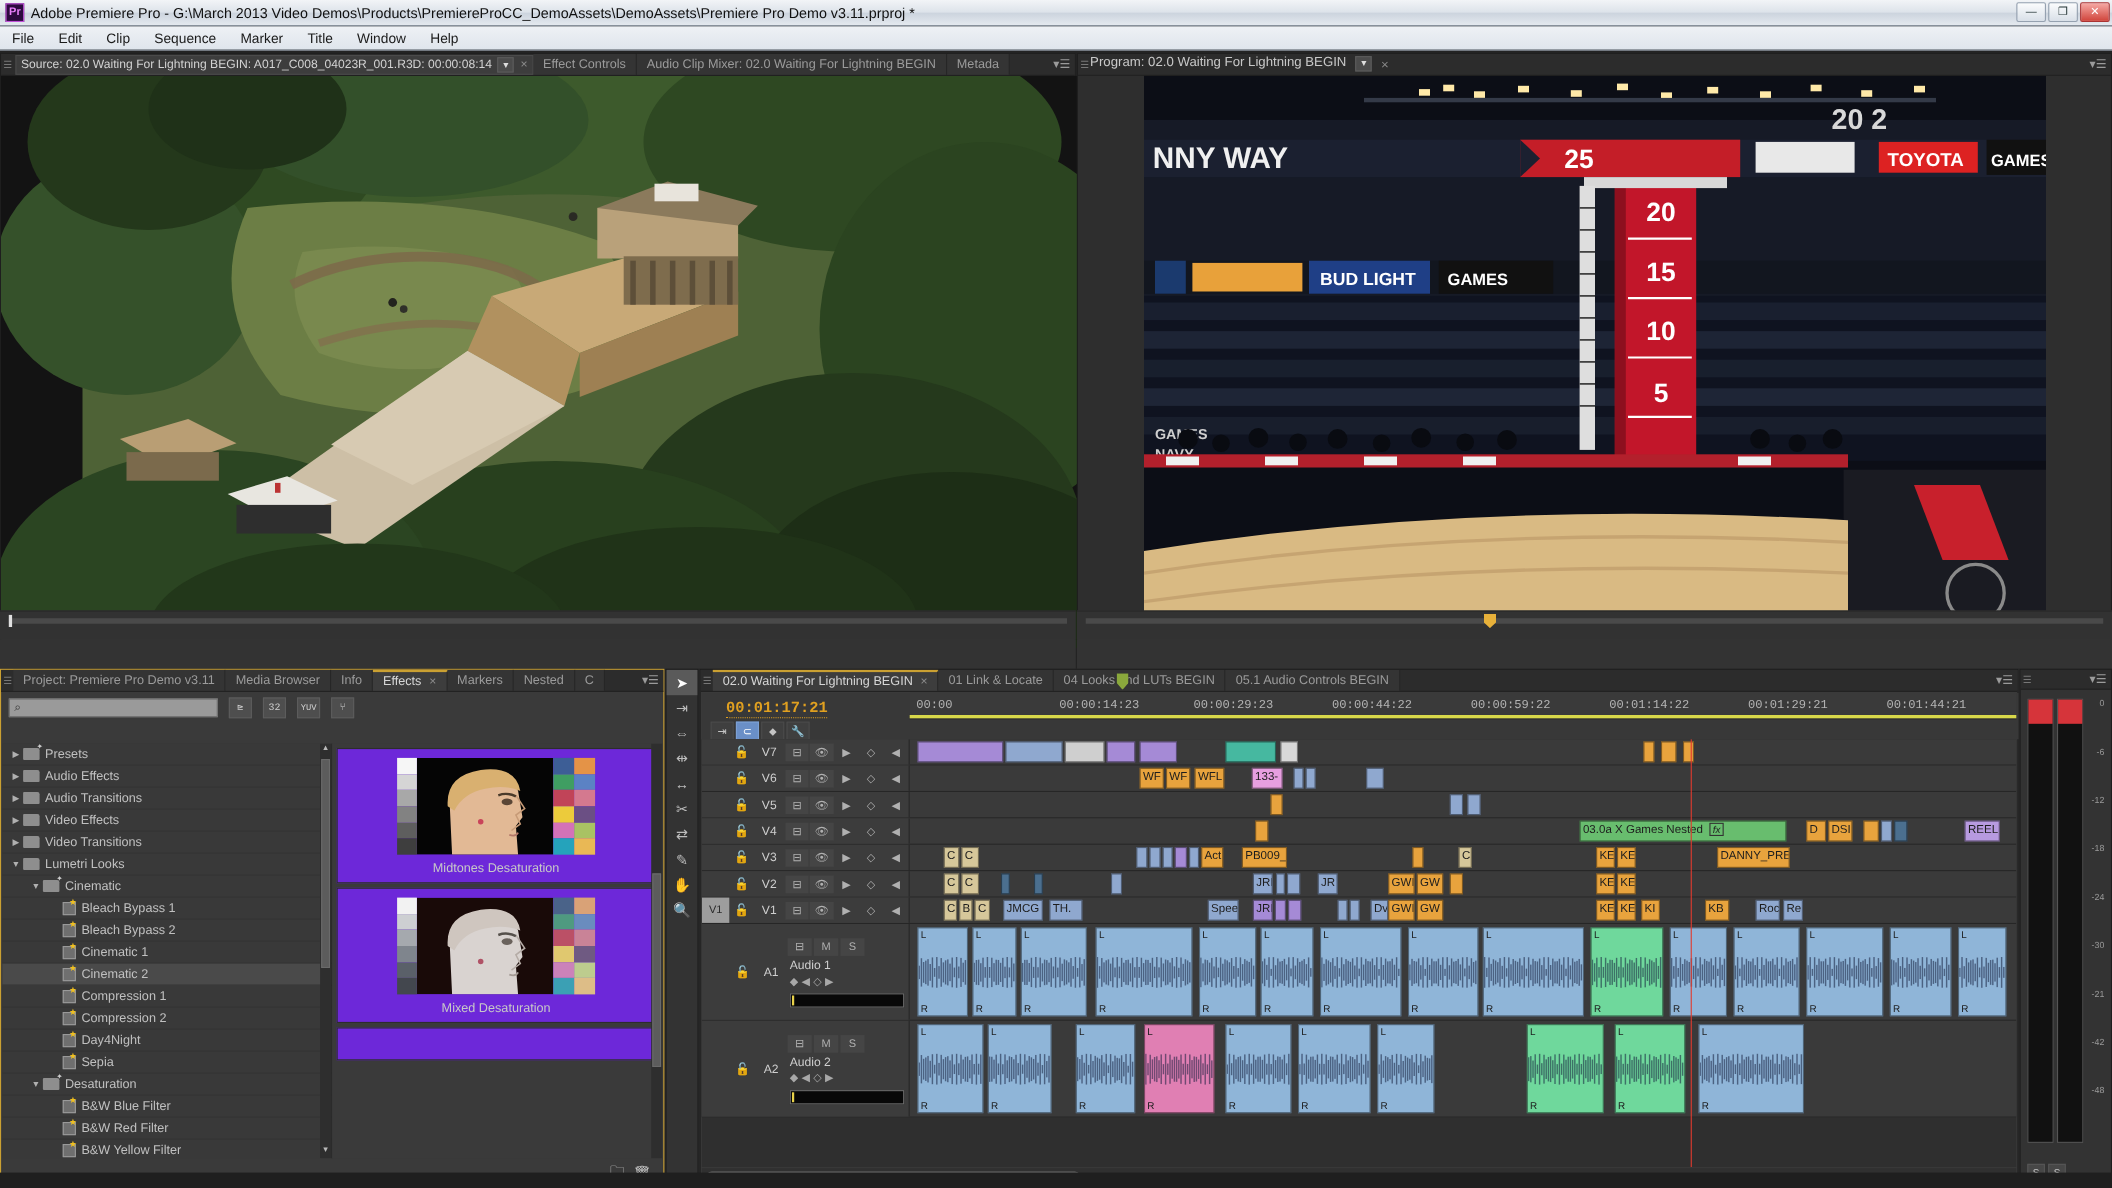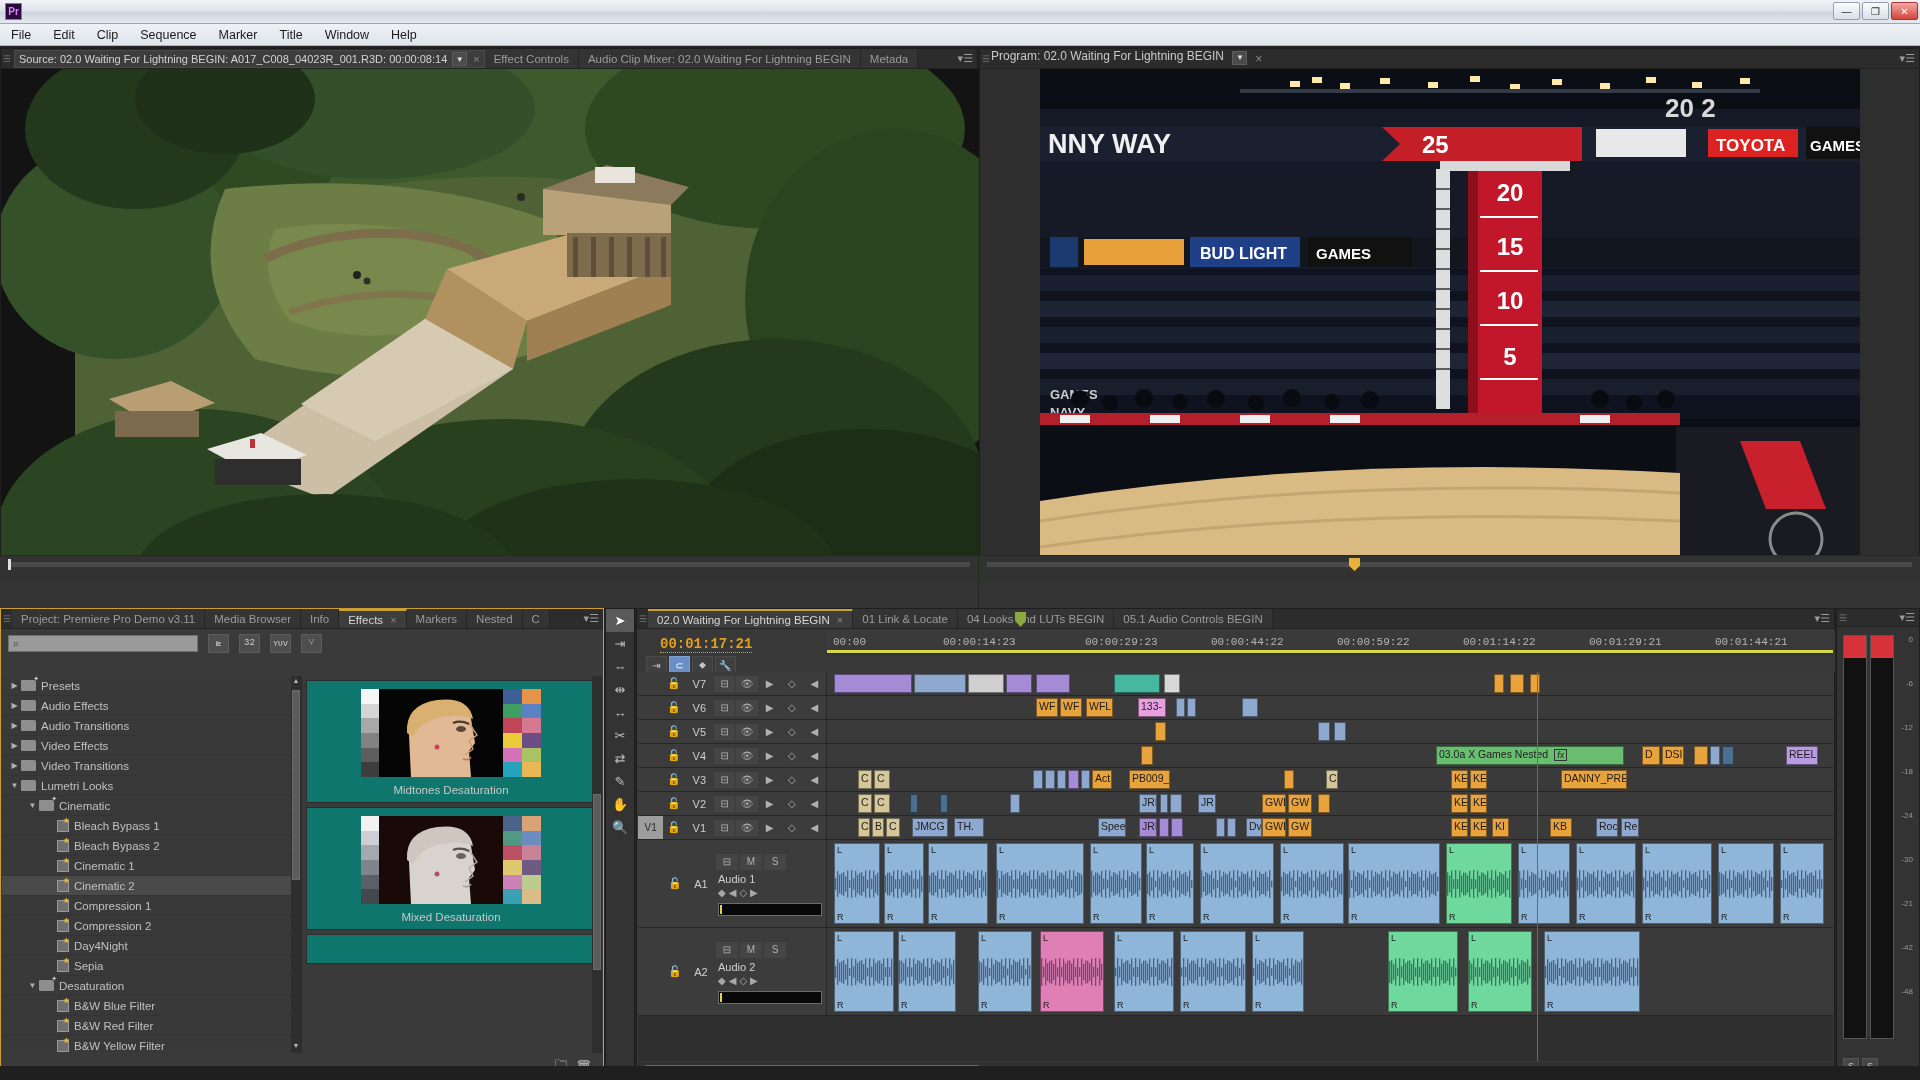--- a/index.html
+++ b/index.html
@@ -90,21 +90,21 @@
   .trow{height:20px;display:flex;align-items:center;font-size:11.5px;color:#c0c0c0;
     border-bottom:1px solid #343434;padding-right:4px;white-space:nowrap;}
   .trow.sel{background:#4a4a4a;}
   .tri{width:13px;text-align:center;color:#b0b0b0;font-size:8px;}
   .folder{width:15px;height:11px;background:#8e8e8e;border-radius:1px 2px 1px 1px;margin-right:5px;position:relative;}
   .folder.pset:after{content:"✦";position:absolute;right:-3px;top:-5px;color:#ccc;font-size:7px;}
   .lut{width:12px;height:12px;background:#6f6f6f;border:1px solid #999;margin-right:5px;position:relative;}
   .lut:after{content:"★";position:absolute;right:-2px;top:-5px;color:#f0c020;font-size:8px;}
   .scroll-v{position:absolute;right:0;top:0;bottom:0;width:10px;background:#2e2e2e;}
   .scroll-thumb{position:absolute;left:1px;width:8px;background:#5c5c5c;border:1px solid #6a6a6a;}
-  .prevcard{margin:4px 6px 0 4px;background:#0f766e;border:1px solid #2d2d2d;
+  .prevcard{margin:4px 6px 0 4px;background:#6d28d9;border:1px solid #2d2d2d;
     padding:8px 0 6px;display:flex;flex-direction:column;align-items:center;}
   .prevthumb{width:180px;height:88px;display:flex;}
   .ramp{width:18px;display:flex;flex-direction:column;}
   .ramp div{flex:1;}
   .face{flex:1;position:relative;overflow:hidden;}
   .chips{width:38px;display:grid;grid-template-columns:1fr 1fr;}
   .chips div{}
   .prevlabel{margin-top:7px;font-size:11.5px;color:#c8c8c8;}
   .projfooter{position:absolute;left:1px;right:1px;bottom:1px;height:24px;background:#3a3a3a;
     display:flex;align-items:center;justify-content:flex-end;gap:8px;padding-right:10px;}
@@ -156,20 +156,21 @@
 
   .strip{position:absolute;left:0;bottom:0;width:1920px;height:14px;background:#1f1f1f;}
 </style>
 </head>
 <body>
 
 <div id="app">
 
   <div class="titlebar">
     <div class="pr-logo">Pr</div>
+    <div class="titletext">Adobe Premiere Pro - G:\March 2013 Video Demos\Products\PremiereProCC_DemoAssets\DemoAssets\Premiere Pro Demo v3.11.prproj *</div>
     <div class="winbtns">
       <div class="winbtn">—</div>
       <div class="winbtn">❐</div>
       <div class="winbtn close">✕</div>
     </div>
   </div>
 
   <div class="menubar">
     <div class="mi">File</div>
     <div class="mi">Edit</div>
@@ -713,21 +714,21 @@
         <div class="tlbtn">⇥</div>
         <div class="tlbtn on">⊂</div>
         <div class="tlbtn">⬥</div>
         <div class="tlbtn">🔧</div>
       </div>
     </div>
 
     <div class="ruler">
       <div id="rulerlabels">
           <div class="lbl" style="left: 6px;">00:00</div>
-          <div class="lbl" style="left: 116px; font-family: Liberation Mono, monospace;">00:00:14:23</div>
+          <div class="lbl" style="left: 136px; font-family: Liberation Mono, monospace;">00:00:14:23</div>
           <div class="lbl" style="left: 258px;">00:00:29:23</div>
           <div class="lbl" style="left: 384px;">00:00:44:22</div>
           <div class="lbl" style="left: 510px;">00:00:59:22</div>
           <div class="lbl" style="left: 636px;">00:01:14:22</div>
           <div class="lbl" style="left: 762px;">00:01:29:21</div>
           <div class="lbl" style="left: 888px;">00:01:44:21</div>
         </div>
       <div style="position:absolute;left:188px;top:-18px;width:11px;height:15px;background:#8aa83c;clip-path:polygon(0 0,100% 0,100% 58%,50% 100%,0 58%);"></div>
       <div style="position:absolute;left:0;bottom:0;right:0;height:3px;background:#d8d84a;"></div>
     </div>

